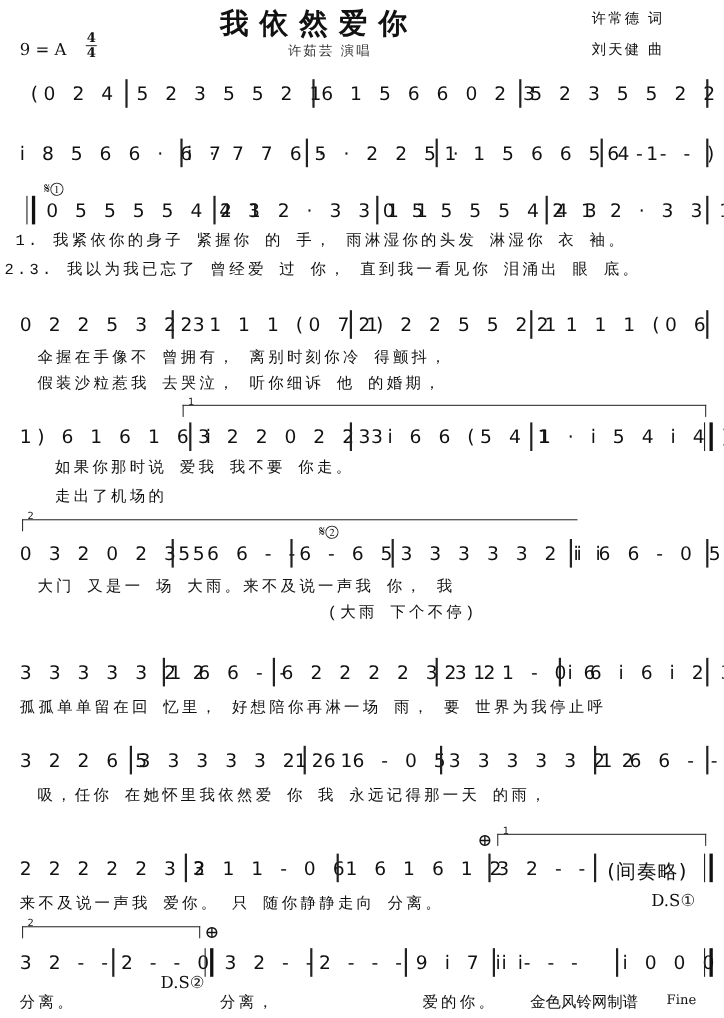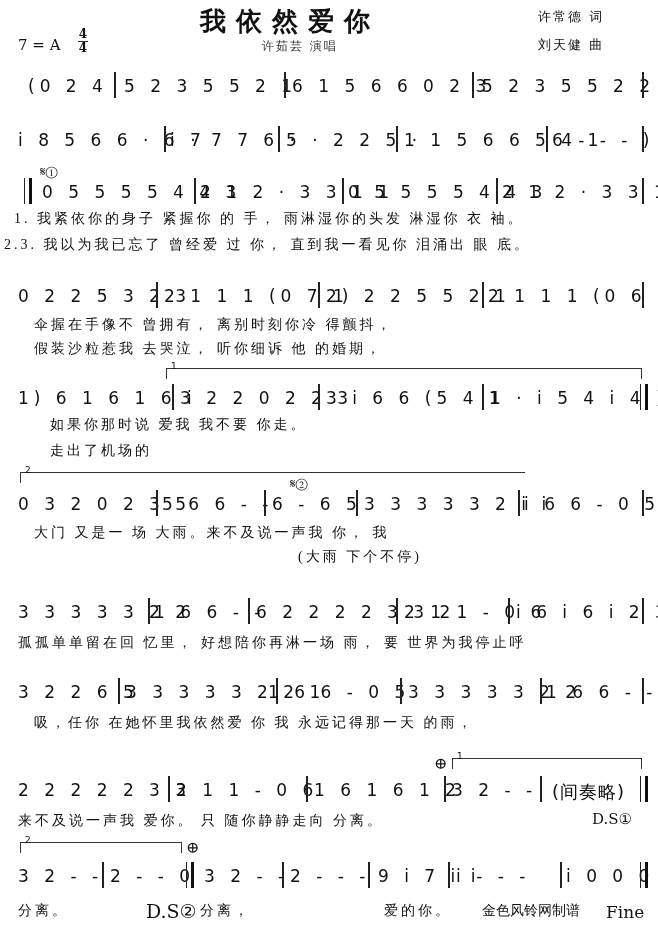--- a/index.html
+++ b/index.html
@@ -13,31 +13,31 @@
   .timesig .line { border-top: 1px solid #333; width: 10px; margin: 0 auto; }
   .singer { position: absolute; left: 262px; top: 38px; font-size: 12px; letter-spacing: 2px; color:#333; }
   .credit { position: absolute; left: 538px; font-size: 13px; letter-spacing: 2px; }
   .row { position: absolute; left: 0; width: 658px; }
   .notes { position: absolute; left: 0; height: 22px; white-space: nowrap;
            font-family: "DejaVu Sans", sans-serif; font-size: 17px; letter-spacing: 5px; }
   .measure { position: absolute; top: 0; height: 24px; }
   .barline { position: absolute; width: 1.5px; background: #222; height: 26px; }
   .barline.double { width: 4px; border-left: 1px solid #222; background: none; border-right: 3px solid #111; }
   .lyric { position: absolute; font-size: 14px; letter-spacing: 3px; white-space: nowrap;
-           font-family: Liberation Serif, serif; }
+           font-family: Liberation Mono, monospace; }
   .mark { position: absolute; font-size: 13px; font-family: "DejaVu Serif", serif; }
   .bracket { position: absolute; border-top: 1px solid #333; border-left: 1px solid #333; height: 10px; }
   .bracket.right { border-right: 1px solid #333; }
   .bracket .num { position: absolute; top: -8px; left: 4px; font-size: 9px; }
 </style>
 </head>
 <body>
 
 <div class="title">我依然爱你</div>
-<div class="key">7 = A</div>
+<div class="key">9 = A</div>
 <div class="timesig">
   <div>4</div>
   <div class="line"></div>
   <div>4</div>
 </div>
 <div class="singer">许茹芸  演唱</div>
 <div class="credit" style="top:8px">许常德  词</div>
 <div class="credit" style="top:36px">刘天健  曲</div>
 
 <div class="row" style="top:76px">
@@ -207,18 +207,18 @@
     <span class="measure" style="left:290px">2 - - -</span>
     <span class="barline" style="left:368px;top:-4px"></span>
     <span class="measure" style="left:378px">9 i 7 i i</span>
     <span class="barline" style="left:448px;top:-4px"></span>
     <span class="measure" style="left:456px">i - - -</span>
     <span class="barline" style="left:560px;top:-4px"></span>
     <span class="measure" style="left:566px">i 0 0 0</span>
     <span class="barline double" style="left:640px;top:-4px"></span>
   </div>
   <div class="lyric" style="left:18px;top:36px">分离。</div>
-  <div class="mark" style="left:146px;top:34px;font-size:19px">D.S②</div>
+  <div class="mark" style="left:146px;top:18px;font-size:15px">D.S②</div>
   <div class="lyric" style="left:200px;top:36px">分离，</div>
   <div class="lyric" style="left:384px;top:36px">爱的你。</div>
   <div class="lyric" style="left:482px;top:36px;letter-spacing:0">金色风铃网制谱</div>
-  <div class="mark" style="left:606px;top:36px;font-size:17px">Fine</div>
+  <div class="mark" style="left:606px;top:36px;font-size:12px">Fine</div>
 </div>
 
 </body></html>

